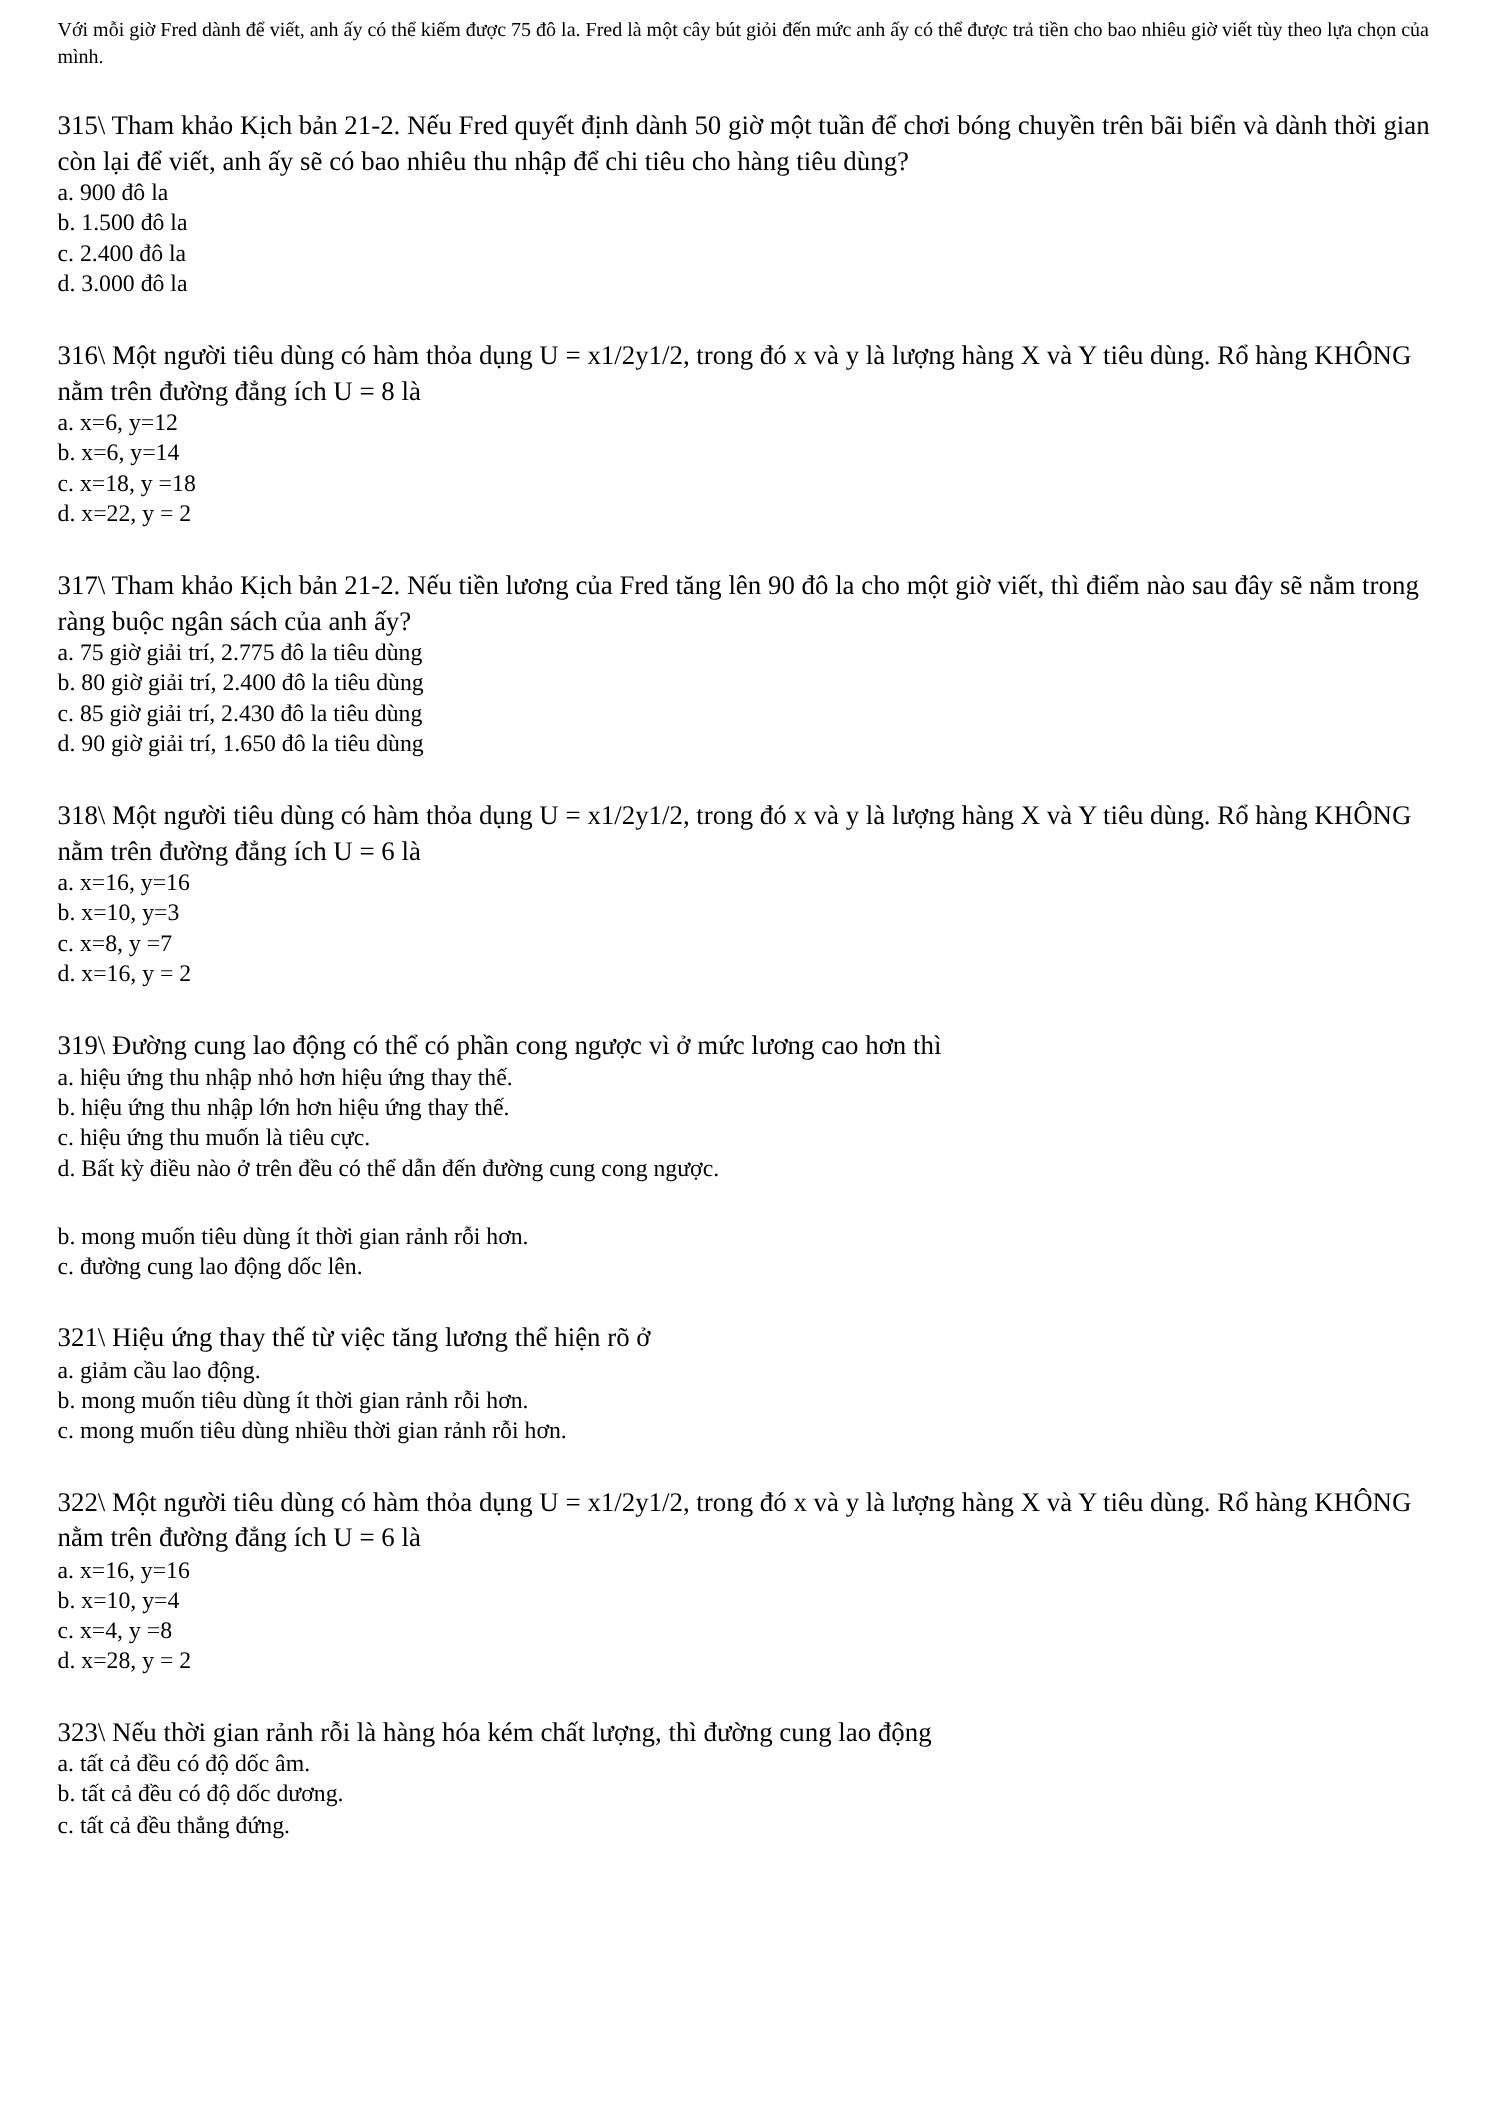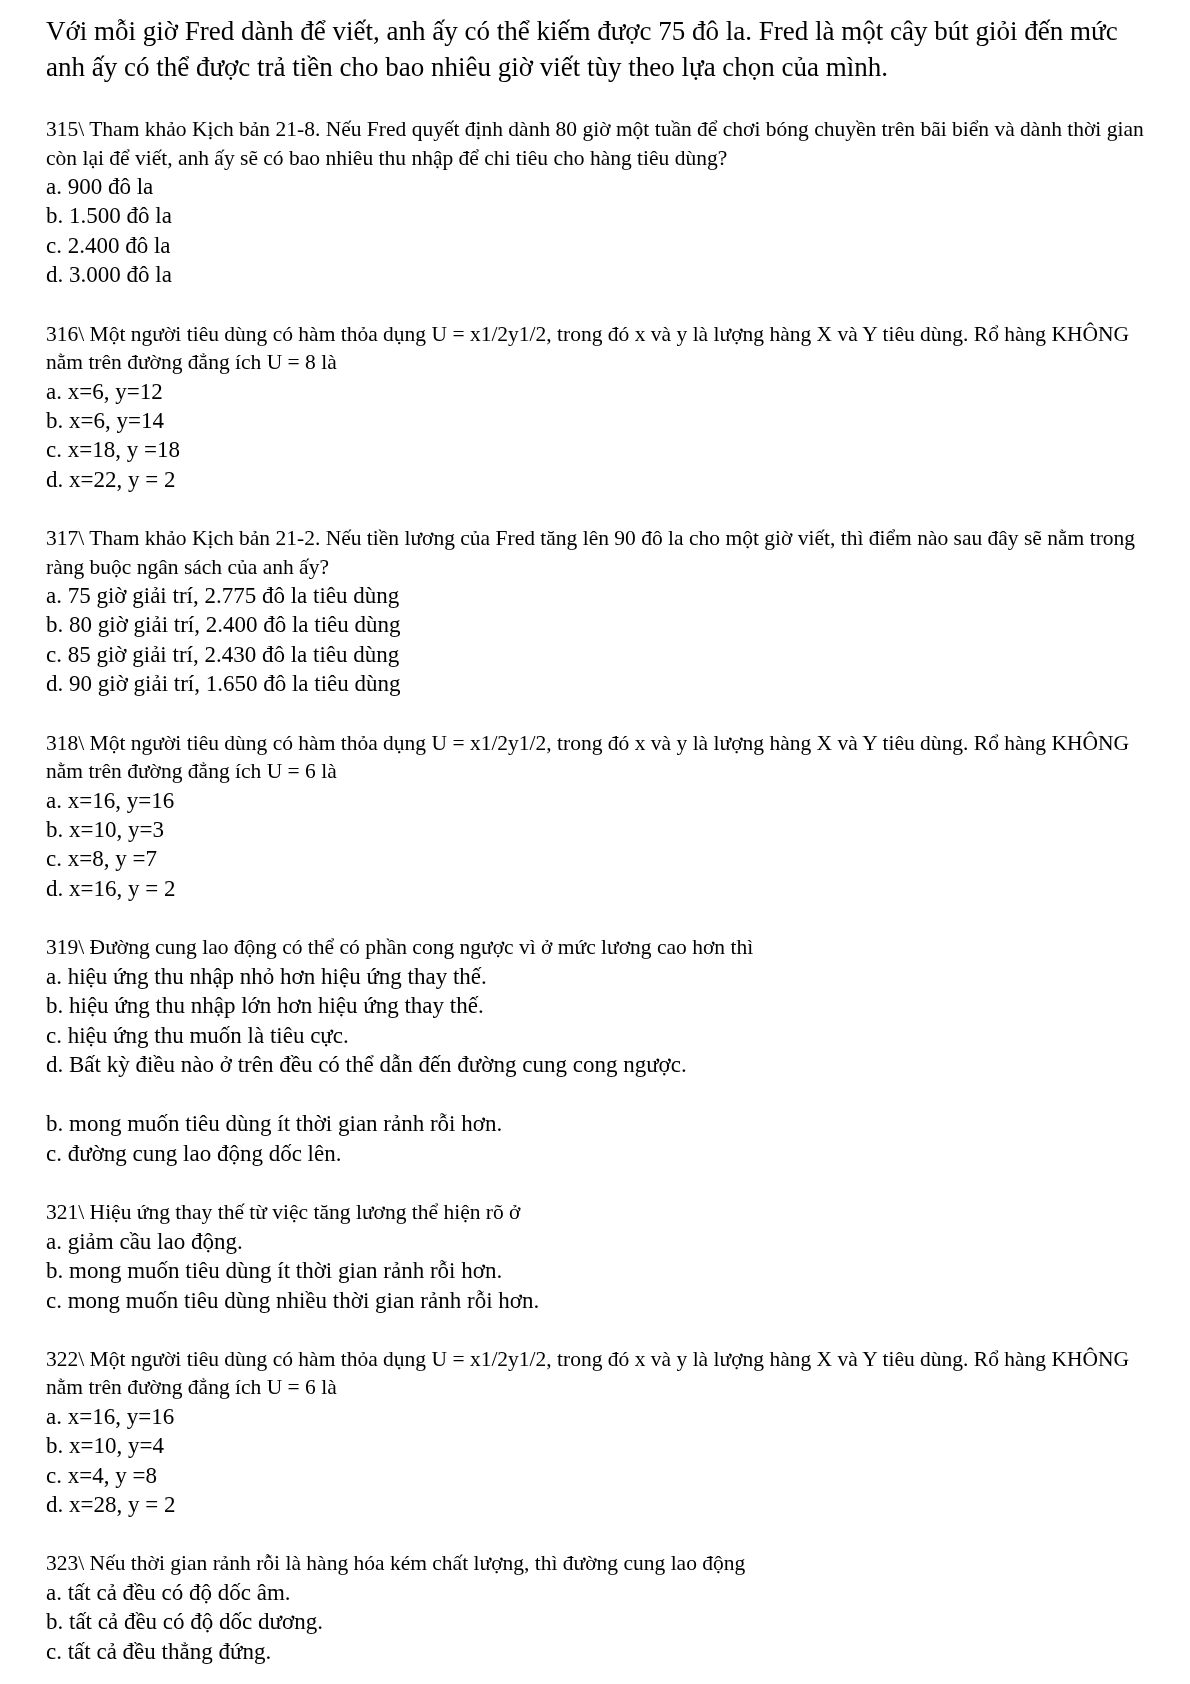--- a/index.html
+++ b/index.html
@@ -13,53 +13,53 @@
     font-family: "Liberation Serif", "DejaVu Serif", serif;
     color: #000000;
   }
   .page {
     width: 1190px;
     min-height: 1684px;
     box-sizing: border-box;
     padding: 14px 46px 20px 46px;
   }
   .intro {
-    font-size: 27px;
+    font-size: 16px;
     line-height: 1.32;
     margin: 0 0 30px 0;
     text-align: left;
   }
   .qblock {
     margin: 0 0 30px 0;
   }
   .qstem {
     font-size: 21.5px;
     line-height: 1.32;
     margin: 0 0 0 0;
   }
   .choices {
     margin: 0;
     padding: 0;
     list-style: none;
   }
   .choices li {
-    font-size: 23px;
+    font-size: 19px;
     line-height: 1.28;
     margin: 0;
   }
 </style>
 </head>
 <body>
 
 <div class="page">
 
   <p class="intro">Với mỗi giờ Fred dành để viết, anh ấy có thể kiếm được 75 đô la. Fred là một cây bút giỏi đến mức anh ấy có thể được trả tiền cho bao nhiêu giờ viết tùy theo lựa chọn của mình.</p>
 
   <div class="qblock">
-    <p class="qstem">315\ Tham khảo Kịch bản 21-8. Nếu Fred quyết định dành 80 giờ một tuần để chơi bóng chuyền trên bãi biển và dành thời gian còn lại để viết, anh ấy sẽ có bao nhiêu thu nhập để chi tiêu cho hàng tiêu dùng?</p>
+    <p class="qstem">315\ Tham khảo Kịch bản 21-2. Nếu Fred quyết định dành 50 giờ một tuần để chơi bóng chuyền trên bãi biển và dành thời gian còn lại để viết, anh ấy sẽ có bao nhiêu thu nhập để chi tiêu cho hàng tiêu dùng?</p>
     <ul class="choices">
       <li>a. 900 đô la</li>
       <li>b. 1.500 đô la</li>
       <li>c. 2.400 đô la</li>
       <li>d. 3.000 đô la</li>
     </ul>
   </div>
 
   <div class="qblock">
     <p class="qstem">316\ Một người tiêu dùng có hàm thỏa dụng U =  x1/2y1/2, trong đó x và y là lượng hàng X và Y tiêu dùng. Rổ hàng KHÔNG nằm trên đường đẳng ích U = 8 là</p>

